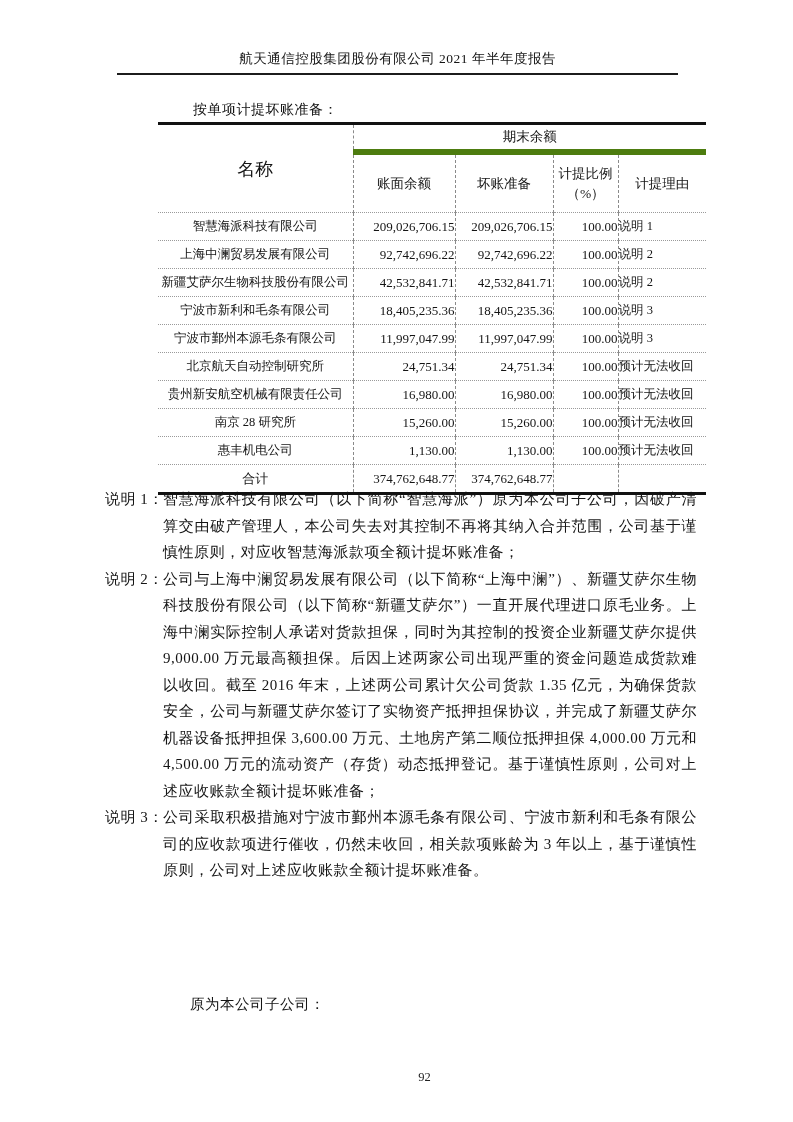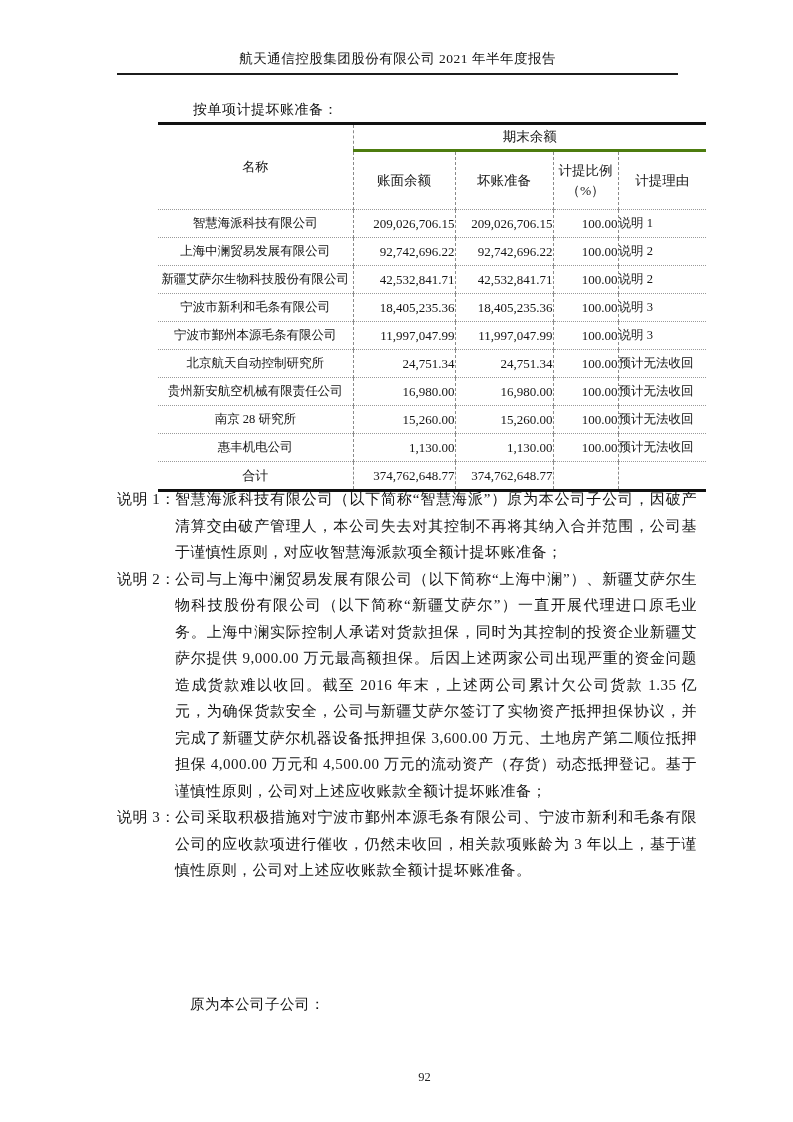--- a/index.html
+++ b/index.html
@@ -28,39 +28,39 @@
   }
   table.bd {
     position:absolute; top:122px; left:158px; width:548px;
     border-collapse:collapse; table-layout:fixed;
     font-size:13px;
     border-top:3px solid #111; border-bottom:3px solid #111;
   }
   table.bd td { padding:0; font-weight:normal; vertical-align:middle; }
   .vr  { border-right:1px dashed #8a8a8a; }
   .hb-dot { border-bottom:1px dotted #9a9a9a; }
-  .hb-solid { border-bottom:3px solid #4d7c0f; }
+  .hb-solid { border-bottom:6px solid #4d7c0f; }
   .row-h1 td { height:24px; text-align:center; }
   .row-h2 td { height:57px; text-align:center; }
   .row-data td { height:27px; }
   .row-total td { height:27px; }
   td.c-name  { text-align:center; padding-left:7px; font-size:12.5px; white-space:nowrap; }
   td.c-bal   { text-align:right; padding-right:14px; }
   td.c-prov  { text-align:right; padding-right:20px; }
   td.c-ratio { text-align:right; padding-right:8px; }
   td.c-reason{ text-align:left; padding-left:10px; font-size:12.5px; white-space:nowrap; }
-  td.h-name  { text-align:center; font-size:13px; }
+  td.h-name  { text-align:center; font-size:18px; }
   td.h-cell  { font-size:13.5px; }
   .ratio-h-line { display:block; line-height:20px; }
   .total-name { text-align:center; font-size:13px; }
   .notes {
     position:absolute; top:486px; left:105px; width:592px;
     font-size:15px; line-height:26.5px; letter-spacing:0.5px;
   }
-  .note { display:flex;margin-left:12px; }
+  .note { display:flex; }
   .note-label { flex:none; width:58px; white-space:nowrap; }
   .note-text  { flex:1; text-align:justify; text-justify:inter-ideograph; }
   .page-number {
     position:absolute; top:1070px; left:0; width:793px;
     text-align:center; font-size:12.5px; color:#222;padding-left:28px;
   }
 </style>
 </head>
 <body>
 

